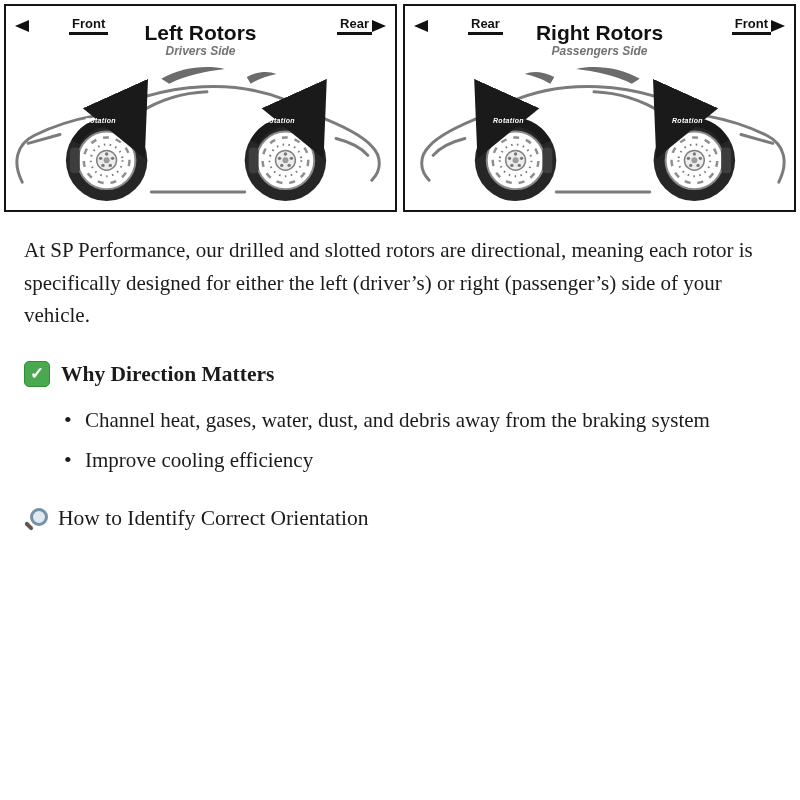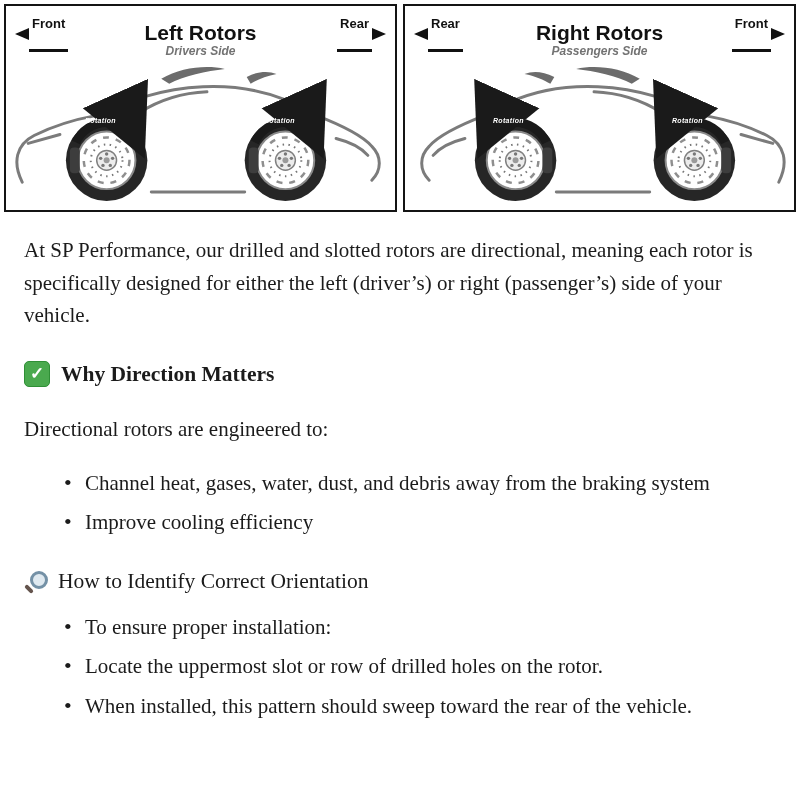--- a/index.html
+++ b/index.html
@@ -8,21 +8,21 @@
 
   
   .diagram{display:flex;gap:6px;padding:4px 4px 0 4px;}
   .panel{flex:1;border:2px solid #141414;height:204px;position:relative;background:#fff;}
   .panel-header{text-align:center;padding-top:16px;font-family:"Liberation Sans",sans-serif;}
   .panel-title{font-weight:bold;font-size:21px;line-height:1.05;color:#111;}
   .panel-subtitle{font-weight:bold;font-style:italic;font-size:12px;color:#737373;}
   .dir{position:absolute;top:10px;display:flex;align-items:center;
        font-family:"Liberation Sans",sans-serif;font-weight:bold;font-size:13px;color:#111;}
   .dir.left{left:9px}.dir.right{right:9px}
-  .dir .lbl{border-bottom:3px solid #111;padding:0 3px 18px 3px;}
+  .dir .lbl{border-bottom:3px solid #111;padding:0 3px 1px 3px;margin-left:40px;}
   .tri{width:0;height:0;}
   .tri-left{border-top:6px solid transparent;border-bottom:6px solid transparent;border-right:14px solid #111;}
   .tri-right{border-top:6px solid transparent;border-bottom:6px solid transparent;border-left:14px solid #111;}
 
   .car-area{position:relative;margin-top:1px;display:flex;justify-content:center;}
   svg.car{width:378px;height:149px;display:block;}
   .mirror{transform:scaleX(-1);}
   .rot{position:absolute;color:#fff;font-family:"Liberation Sans",sans-serif;
        font-style:italic;font-weight:bold;font-size:7px;letter-spacing:.3px;pointer-events:none;}
 
@@ -192,31 +192,25 @@
 
 <div class="content">
 
   <p class="intro">At SP Performance, our drilled and slotted rotors are directional, meaning each rotor is specifically designed for either the left (driver’s) or right (passenger’s) side of your vehicle.</p>
 
   <div class="sec-title">
     <span class="check-icon">✓</span>
     <span>Why Direction Matters</span>
   </div>
 
-  <p class="lead">Directional rotors are engineered to:</p>
 
   <ul>
     <li><span>Channel heat, gases, water, dust, and debris away from the braking system</span></li>
     <li><span>Improve cooling efficiency</span></li>
   </ul>
 
   <div class="sec-title regular">
     <span class="magnifier-icon"></span>
     <span>How to Identify Correct Orientation</span>
   </div>
 
-  <ul>
-    <li><span>To ensure proper installation:</span></li>
-    <li><span>Locate the uppermost slot or row of drilled holes on the rotor.</span></li>
-    <li><span>When installed, this pattern should sweep toward the rear of the vehicle.</span></li>
-  </ul>
 
 </div>
 
 </body></html>

